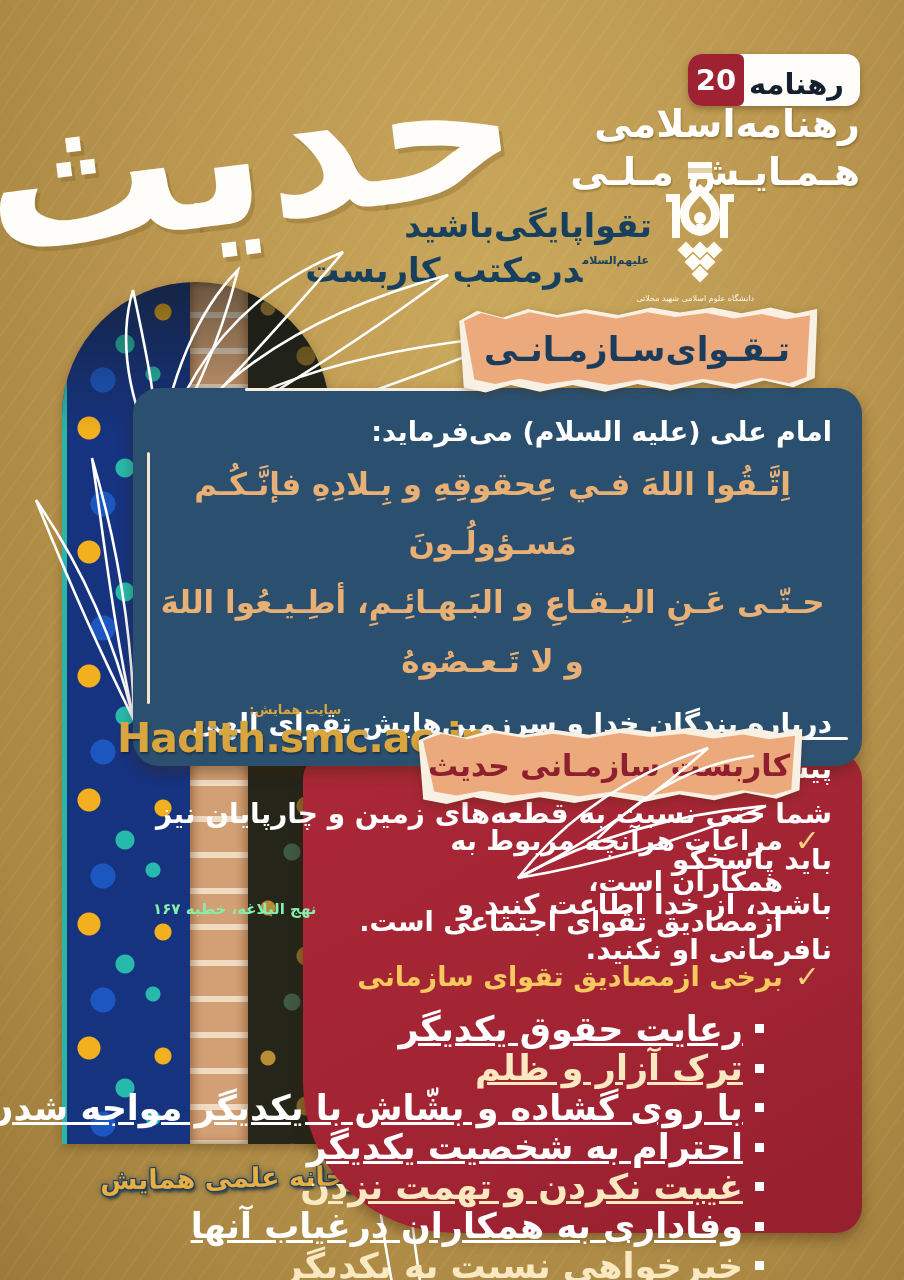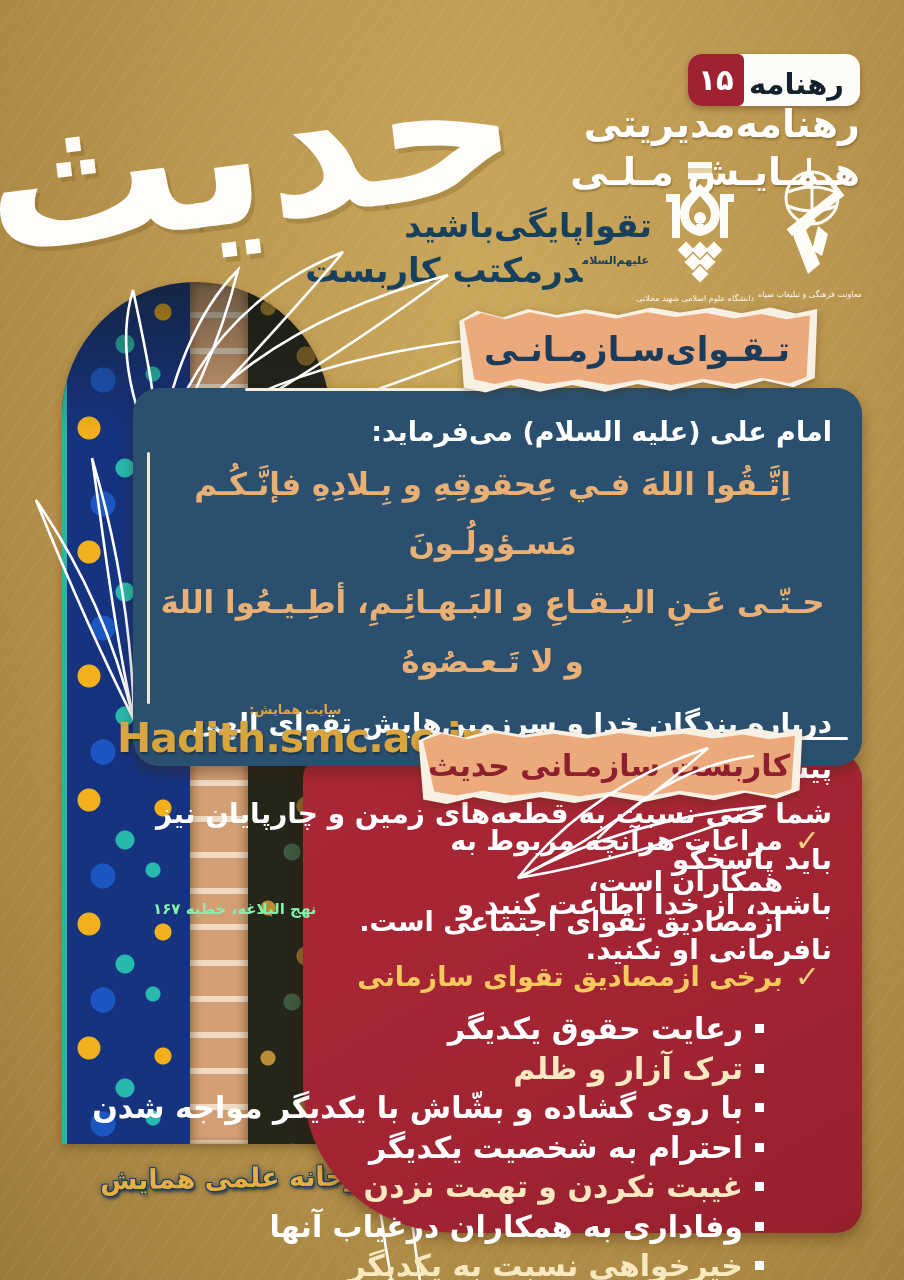--- a/index.html
+++ b/index.html
@@ -106,41 +106,41 @@
     border-radius:26px 26px 26px 150px;box-shadow:0 6px 14px rgba(60,30,10,.4);
     padding:64px 42px 18px 34px;}
   .check-row{display:flex;gap:12px;margin-top:4px;}
   .check-glyph{font-size:30px;line-height:1.35;color:#f2cf7c;font-weight:bold;flex:0 0 auto;}
   .check-text{font-size:27px;font-weight:bold;line-height:1.5;text-align:right;}
   .check2{margin-top:14px;}
   .bullets{margin-top:12px;}
   .bullet-row{display:flex;align-items:center;gap:12px;justify-content:flex-start;
     padding-right:56px;height:39.5px;}
   .bullet-sq{width:9px;height:9px;background:#ffffff;flex:0 0 auto;}
-  .bullet-text{font-size:30px;font-weight:bold;white-space:nowrap;}
+  .bullet-text{font-size:35px;font-weight:bold;white-space:nowrap;text-decoration:underline;}
 
   
   .secretariat{position:absolute;left:100px;top:1162px;font-size:27px;font-weight:bold;color:#e7ae42;
     text-shadow:-1px -1px 0 #1d3f5e,1px -1px 0 #1d3f5e,-1px 1px 0 #1d3f5e,1px 1px 0 #1d3f5e,
       0 0 6px #1d3f5e,2px 3px 3px rgba(15,40,65,.75);
     transform:rotate(-1deg);white-space:nowrap;}
 </style>
 </head>
 <body>
 
 <div class="poster">
 
   <div class="calligraphy">حدیث</div>
 
   <div class="badge">
     <span class="lbl">رهنامه</span>
-    <span class="chip">۱۵</span>
-  </div>
-
-  <div class="h-line h1a">رهنامه‌مدیریتی</div>
+    <span class="chip">20</span>
+  </div>
+
+  <div class="h-line h1a">رهنامه‌اسلامی</div>
   <div class="h-line h1b">هـمـایـش مـلـی</div>
   <div class="h-line h2a">تقواپایگی‌باشید</div>
   <div class="h-line h2b">
     <span class="sup">علیهم‌السلام</span><span>درمکتب کاربست</span>
   </div>
 
   <div class="logo logo-uni">
     <svg width="96" height="132" viewBox="0 0 96 132">
       <g fill="#fdfcf6">
         <rect x="36" y="2" width="24" height="6"></rect>
@@ -157,36 +157,20 @@
           <rect x="56" y="84" width="12" height="12" transform="rotate(45 62 90)"></rect>
           <rect x="35" y="96" width="12" height="12" transform="rotate(45 41 102)"></rect>
           <rect x="49" y="96" width="12" height="12" transform="rotate(45 55 102)"></rect>
           <rect x="42" y="108" width="12" height="12" transform="rotate(45 48 114)"></rect>
         </g>
       </g>
     </svg>
     <div class="cap">دانشگاه علوم اسلامی شهید محلاتی</div>
   </div>
 
-  <div class="logo logo-sepah">
-    <svg width="96" height="132" viewBox="0 0 96 132">
-      <g fill="none" stroke="#fdfcf6" stroke-width="3">
-        <circle cx="50" cy="42" r="26"></circle>
-        <path d="M26 36 q24 -10 48 0 M26 50 q24 10 48 0 M50 16 v52"></path>
-      </g>
-      <g fill="#fdfcf6">
-        <rect x="20" y="52" width="66" height="9" transform="rotate(-38 53 56)"></rect>
-        <rect x="70" y="18" width="5" height="26" transform="rotate(-38 72 31)"></rect>
-        <path d="M30 70 l16 -14 l8 9 l-10 9 l14 34 l-12 10 l-14 -36 z"></path>
-        <path d="M56 70 l10 8 l-6 22 l-10 -6 z"></path>
-        <rect x="45" y="2" width="4" height="18"></rect>
-      </g>
-    </svg>
-    <div class="cap">معاونت فرهنگی و تبلیغات سپاه</div>
-  </div>
 
   <div class="arch">
     <div class="tiles"></div>
     <div class="brick"></div>
     <div class="wall"></div>
     <div class="cap-shade"></div>
   </div>
 
   <svg class="lineart" style="left:88px;top:240px;" width="480" height="240" viewBox="0 0 480 240">
     <path d="M70 220 C130 130 230 70 360 35 C260 110 160 170 70 220 Z"></path>

